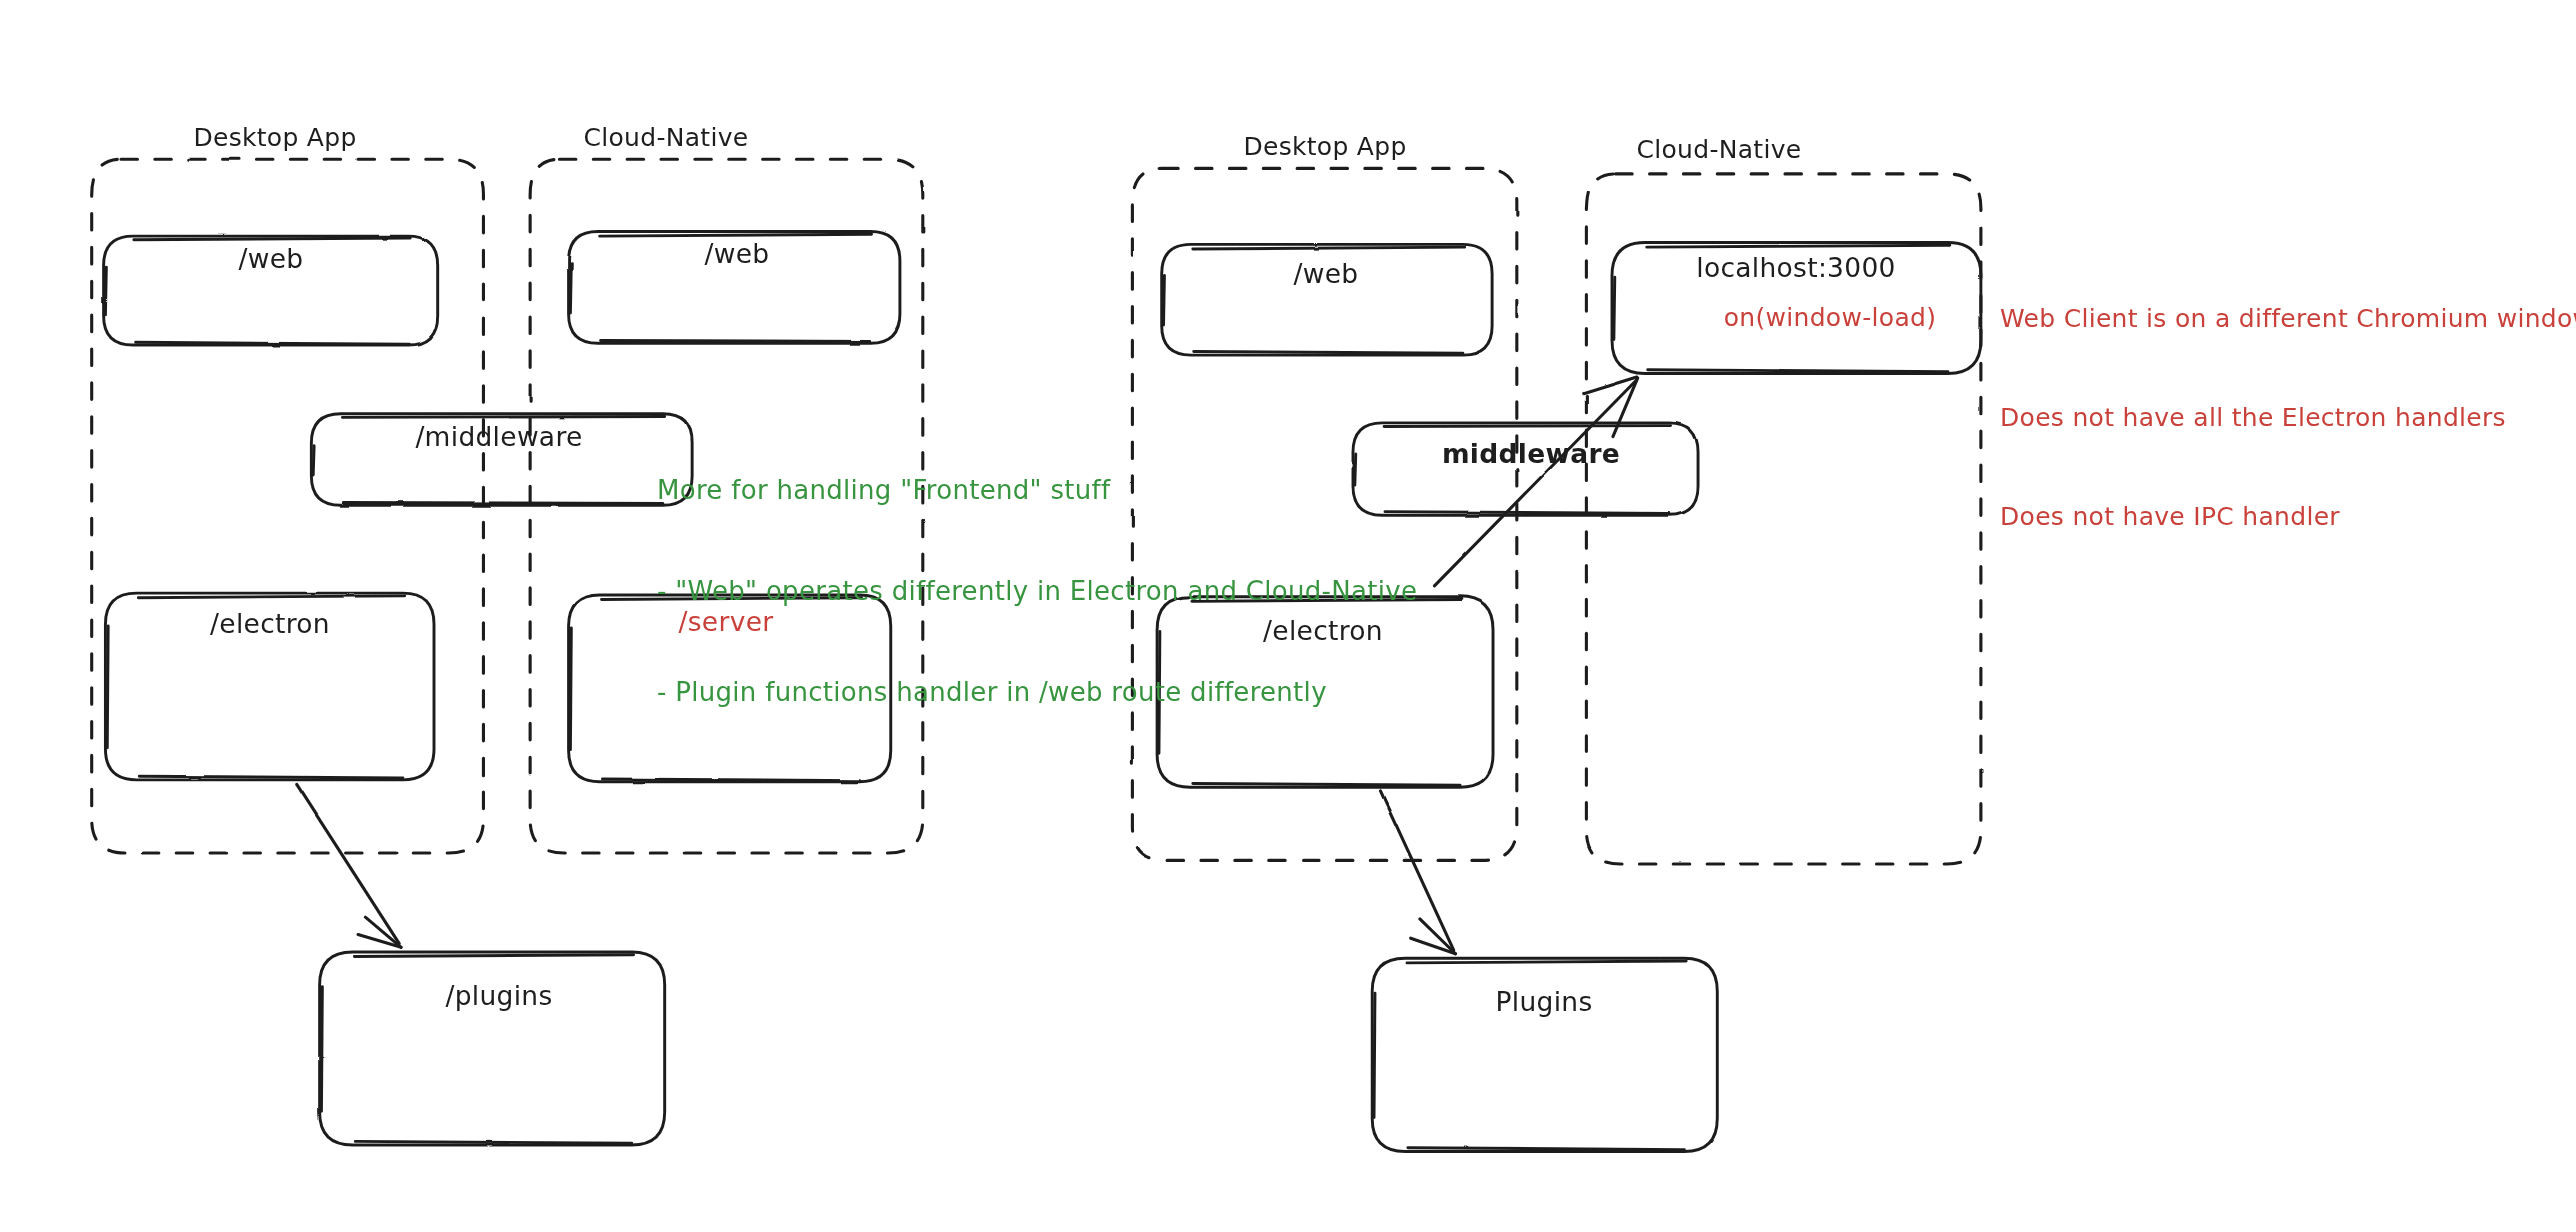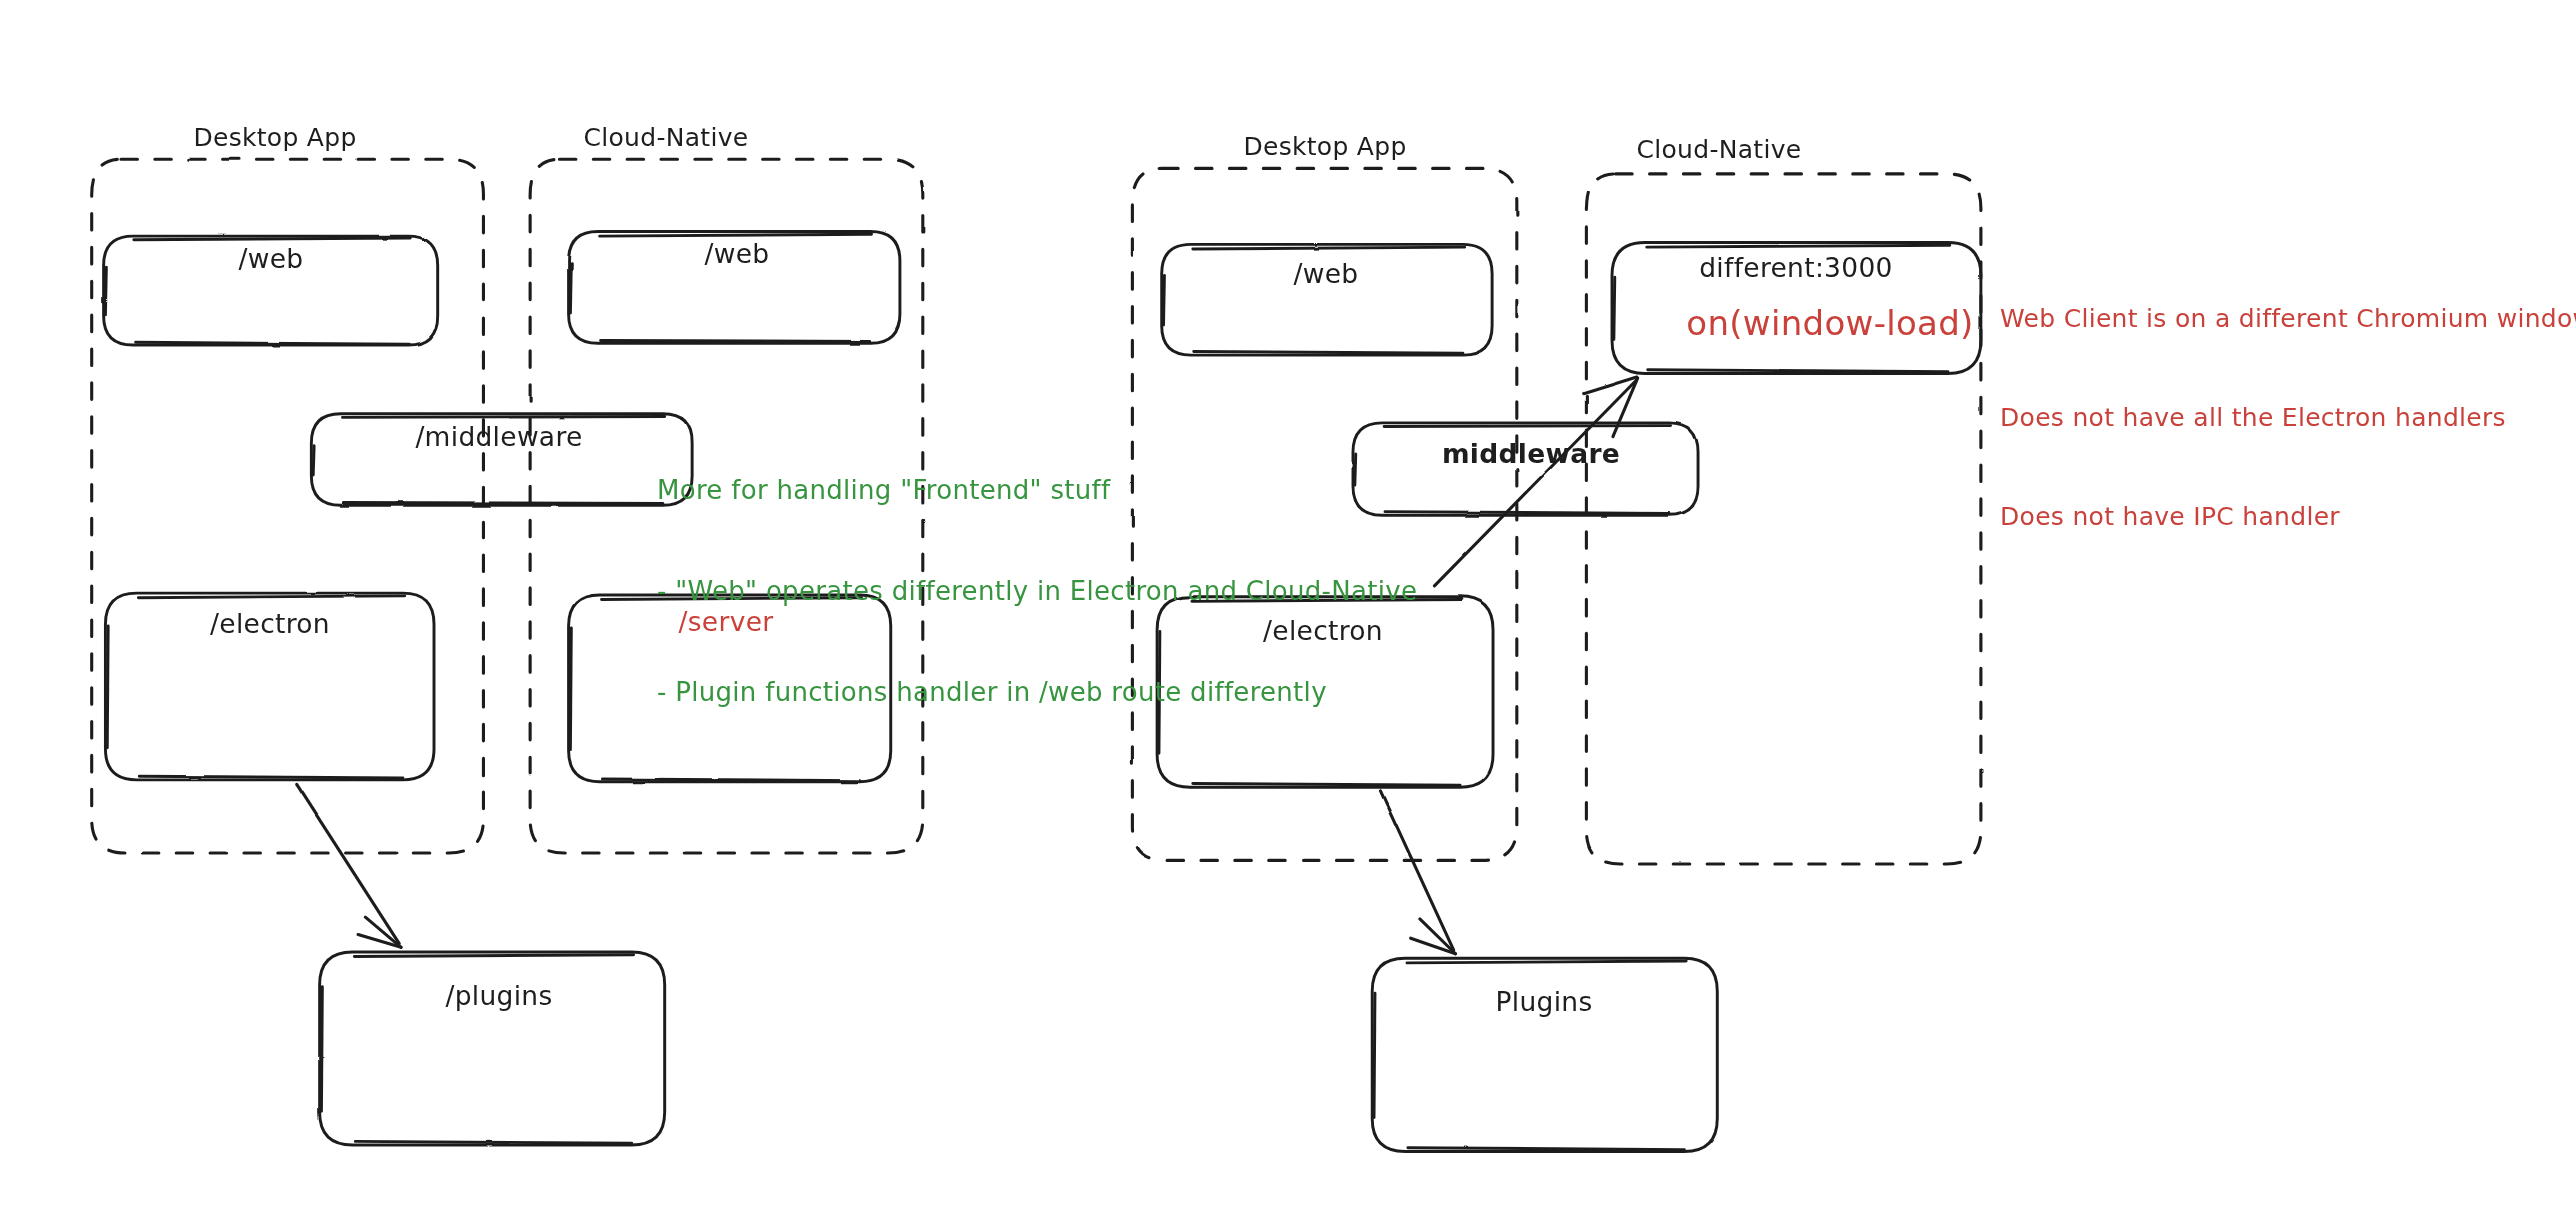--- a/index.html
+++ b/index.html
@@ -36,21 +36,21 @@
   .group-title {
     font-size: 25px;
     transform: translateX(-50%);
     text-align: center;
   }
   .node-title {
     font-size: 26.5px;
     transform: translateX(-50%);
   }
   .node-sub-red {
-    font-size: 34px;
+    font-size: 25px;
     color: #c9413a;
     transform: translateX(-50%);
     text-align: center;
   }
   .note-green {
     font-size: 26px;
     color: #37943f;
     line-height: 1.30;
   }
   .note-red {
@@ -177,21 +177,21 @@
   <div class="lbl note-green" style="left:657px; top:406px;">
     <div>More for handling "Frontend" stuff</div>
     <div>- "Web" operates differently in Electron and Cloud-Native</div>
     <div>- Plugin functions handler in /web route differently</div>
   </div>
 
   <div class="lbl group-title" style="left:1325px; top:132px;">Desktop App</div>
   <div class="lbl group-title" style="left:1719px; top:135px;">Cloud-Native</div>
 
   <div class="lbl node-title" style="left:1326px; top:258px;">/web</div>
-  <div class="lbl node-title" style="left:1796px; top:252px;">different:3000</div>
+  <div class="lbl node-title" style="left:1796px; top:252px;">localhost:3000</div>
   <div class="lbl node-sub-red" style="left:1830px; top:303px;">on(window-load)</div>
   <div class="lbl node-title" style="left:1531px; top:438px;font-weight:bold;">middleware</div>
   <div class="lbl node-title" style="left:1323px; top:615px;">/electron</div>
   <div class="lbl node-title" style="left:1544px; top:986px;">Plugins</div>
 
   <div class="lbl note-red" style="left:2000px; top:236px;">
     <div>Web Client is on a different Chromium window</div>
     <div>Does not have all the Electron handlers</div>
     <div>Does not have IPC handler</div>
   </div>

